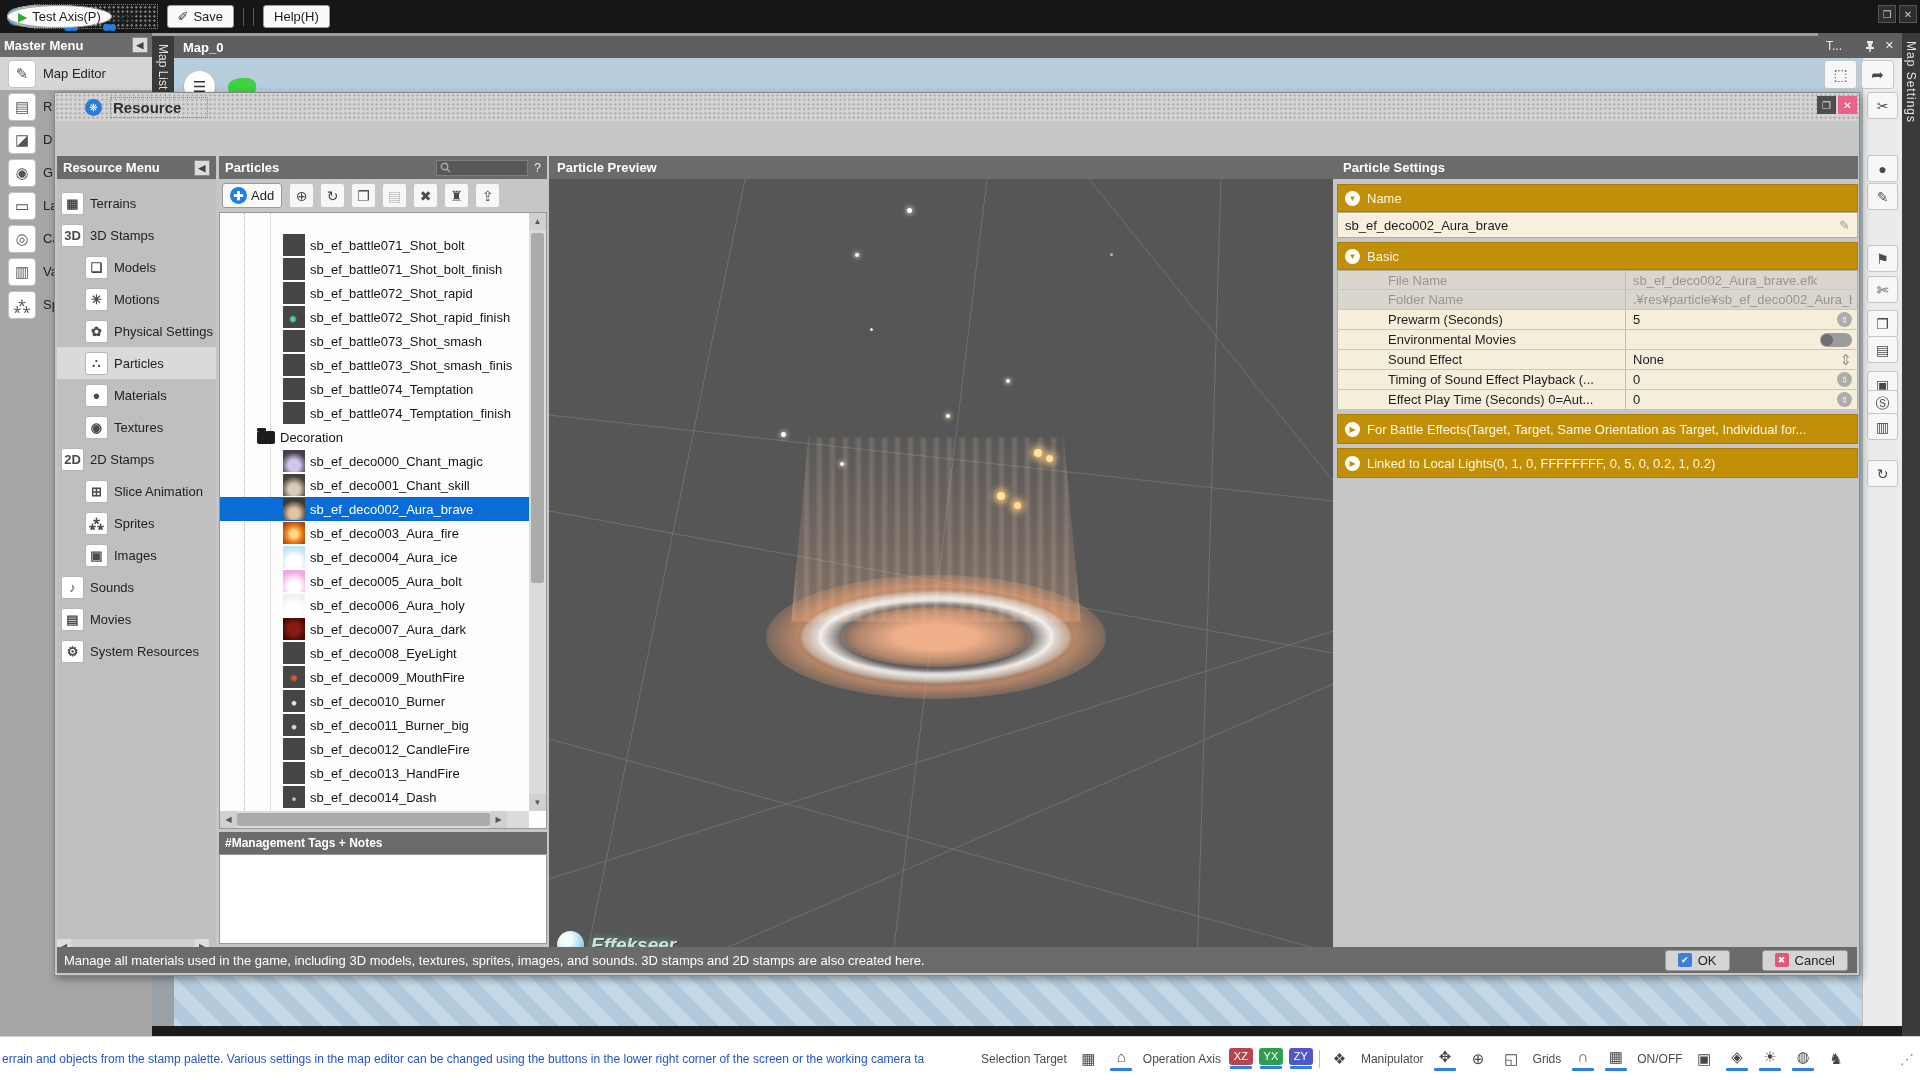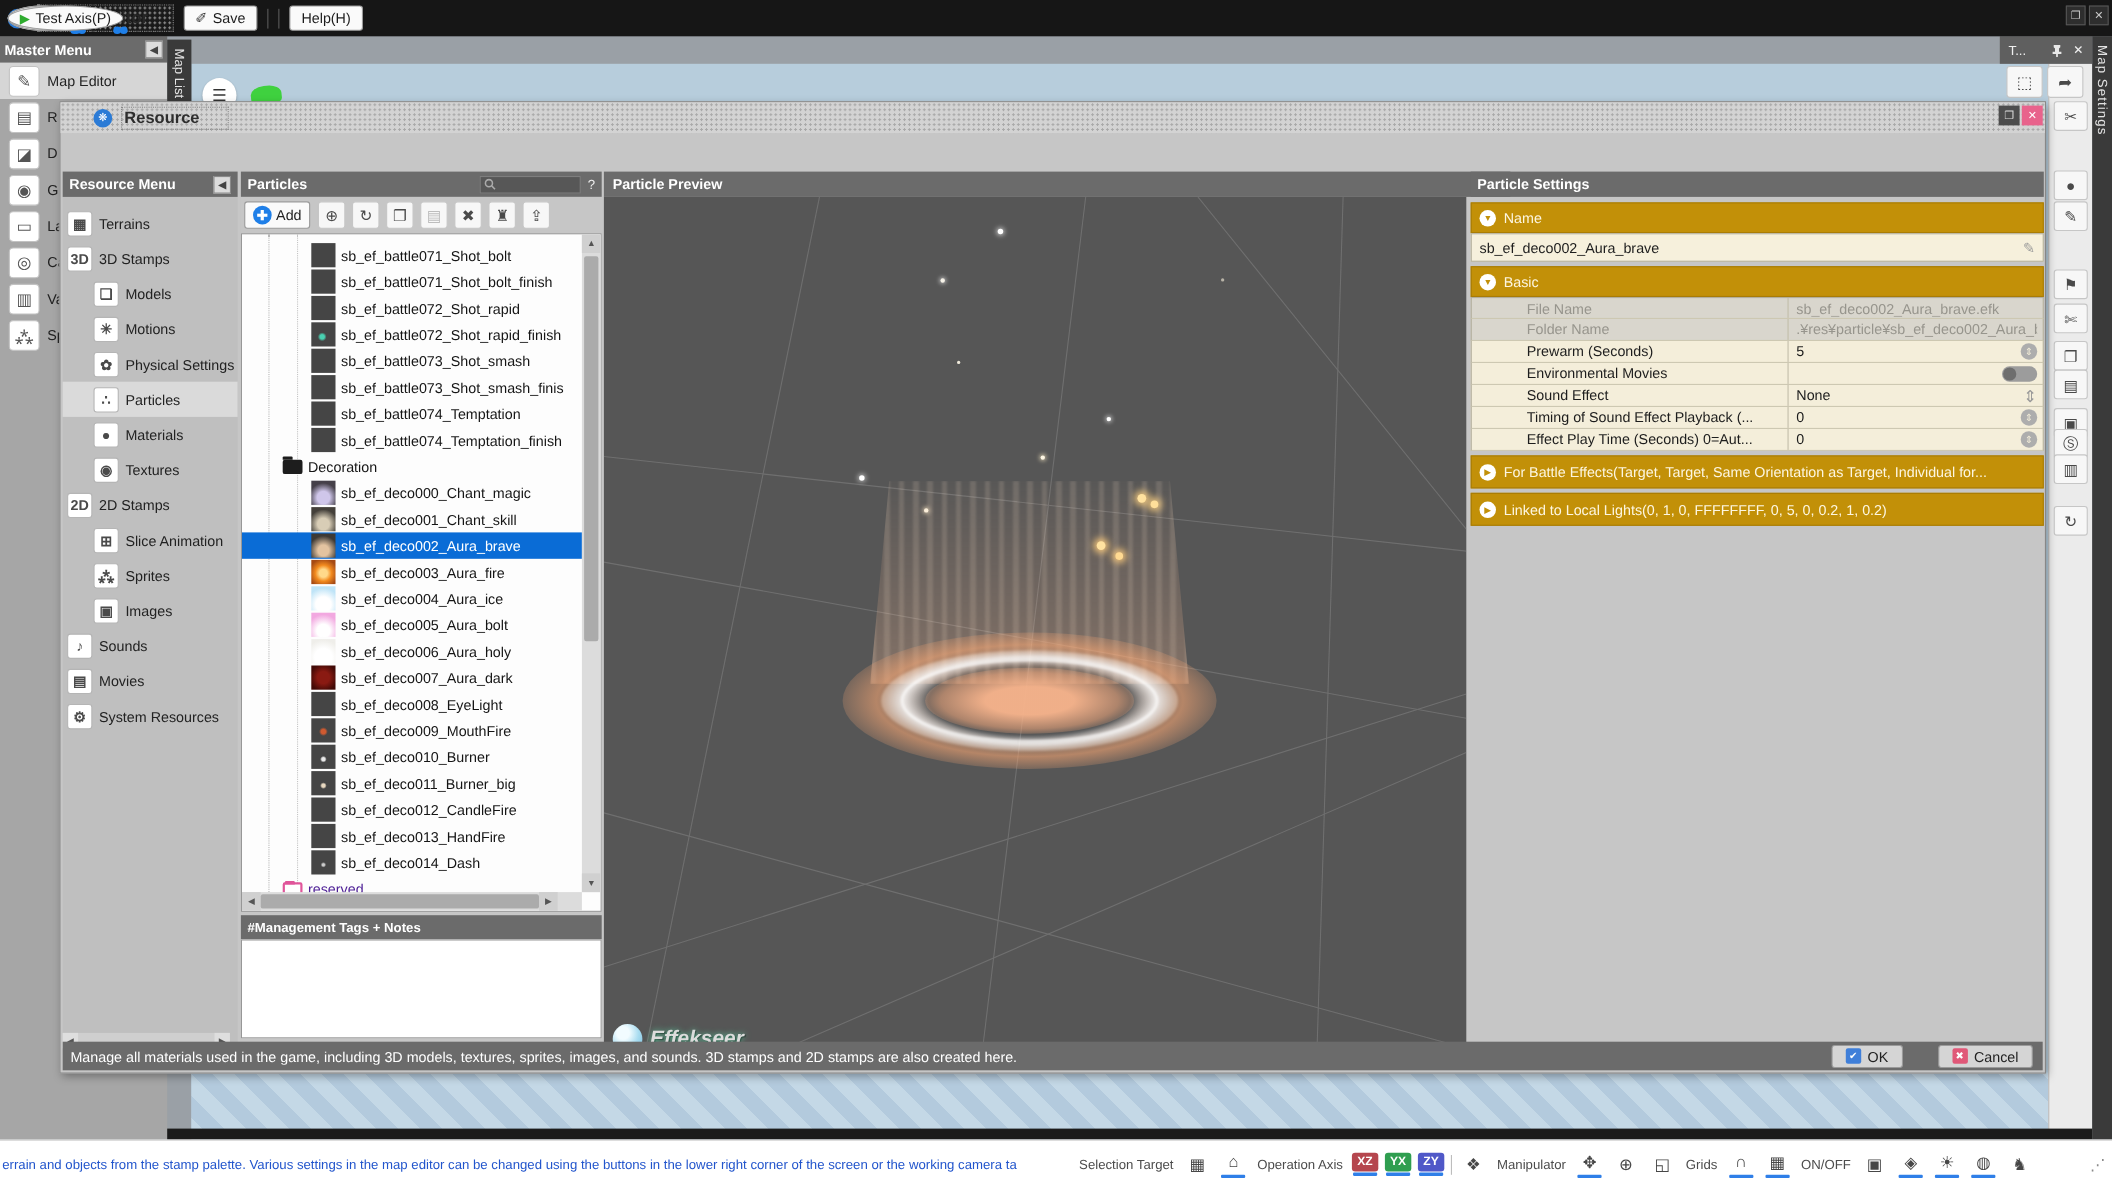--- a/index.html
+++ b/index.html
@@ -115,21 +115,21 @@
   .pt-help { color:#eee; font-size:12px; }
   .pt-toolbar { height:33px; background:#c6c6c6; display:flex; align-items:center; gap:4px; padding-left:3px; }
   .add-btn { height:25px; background:#fafafa; border:1px solid #9a9a9a; border-radius:3px; display:flex;
              align-items:center; gap:4px; padding:0 7px; font-size:13px; color:#222; }
   .add-plus { width:17px; height:17px; border-radius:50%; background:#1f7fe8; color:#fff; font-size:12px;
              font-weight:bold; display:flex; align-items:center; justify-content:center; }
   .pt-toolbar .tile { width:25px; height:25px; font-size:14px; }
   .tile.disabled { color:#bdbdbd; }
   .tree { position:absolute; left:0; top:56px; width:328px; height:617px; background:#fdfdfd;
           border:1px solid #979797; overflow:hidden; }
-  .tree-rows { position:absolute; left:0; top:7px; right:17px; }
+  .tree-rows { position:absolute; left:0; top:20px; right:17px; }
   .tree::before { content:""; position:absolute; left:24px; top:0; bottom:17px; border-left:1px dotted #b8b8b8; }
   .tree::after  { content:""; position:absolute; left:50px; top:0; bottom:17px; border-left:1px dotted #c4c4c4; }
   .trow { height:24px; display:flex; align-items:center; padding-left:37px; font-size:13px; color:#151515;
           white-space:nowrap; position:relative; z-index:2; }
   .trow .thumb { width:22px; height:22px; margin-left:26px; margin-right:5px; flex:none; }
   .trow .ficon { display:none; }
   .trow.folder .ficon { display:block; width:18px; height:13px; background:#1d1d1d; border-radius:2px 2px 2px 2px;
           margin-right:5px; position:relative; flex:none; }
   .trow.folder .ficon::before { content:""; position:absolute; left:0; top:-3px; width:9px; height:3px;
           background:#1d1d1d; border-radius:1px 1px 0 0; }
@@ -223,21 +223,21 @@
 
   
   .statusbar { position:absolute; left:0; top:1036px; width:1920px; height:44px; background:#ffffff;
           border-top:1px solid #cfcfcf; display:flex; align-items:center; gap:5px; padding:0 2px; z-index:30; }
   .help-text { width:972px; flex:none; color:#2255cc; font-size:12px; white-space:nowrap; overflow:hidden; }
   .tool { display:flex; flex-direction:column; align-items:center; justify-content:center; flex:none; }
   .tool-label:empty, .tool-icon:empty { display:none; }
   .tool.lbl .tool-label { color:#4c4c4c; font-size:12px; padding:0 2px; }
   .tool.icon .tool-icon { width:27px; height:21px; display:flex; align-items:center; justify-content:center;
           font-size:15px; color:#474747; }
-  .tool.badge .tool-label { width:24px; height:17px; border-radius:3px; color:#fff; font-weight:bold;
+  .tool.badge .tool-label { width:24px; height:17px; border-radius:3px; color:#fff; font-weight:normal;
           font-size:11px; text-align:center; line-height:17px; }
   .tool.xz .tool-label { background:#b5464e; } .tool.yx .tool-label { background:#2f9e50; }
   .tool.zy .tool-label { background:#5058c8; }
   .tool.ul::after { content:""; display:block; width:22px; height:3px; background:#2f7fe8; margin-top:1px; border-radius:1px; }
   .tool.sep { width:1px; height:18px; background:#bdbdbd; }
   .grip { margin-left:auto; color:#8a8a8a; font-size:14px; padding-right:4px; }
 </style>
 </head>
 <body>
 
@@ -321,20 +321,23 @@
           <span>Sp</span>
         </div>
       </div>
   </div>
   <div class="left-scroll">
     <span>◀</span>
     <span>▶</span>
   </div>
 
   <div class="maplist-tab">Map List</div>
+  <div class="map-tabbar">
+      <span>Map_0</span>
+    </div>
 
   <div class="right-tab">
     <span>T...</span>
       <span class="grow"></span>
     <svg width="10" height="12" viewBox="0 0 10 12">
         <path d="M2 1h6v2L6.8 4v3H9v2H5.8v2.5L5 12l-.8-.5V9H1V7h2.2V4L2 3z" fill="#e8e8e8"></path>
       </svg>
     <span style="color:#eee;font-size:11px;">✕</span>
   </div>
   <div class="sel-tools">

